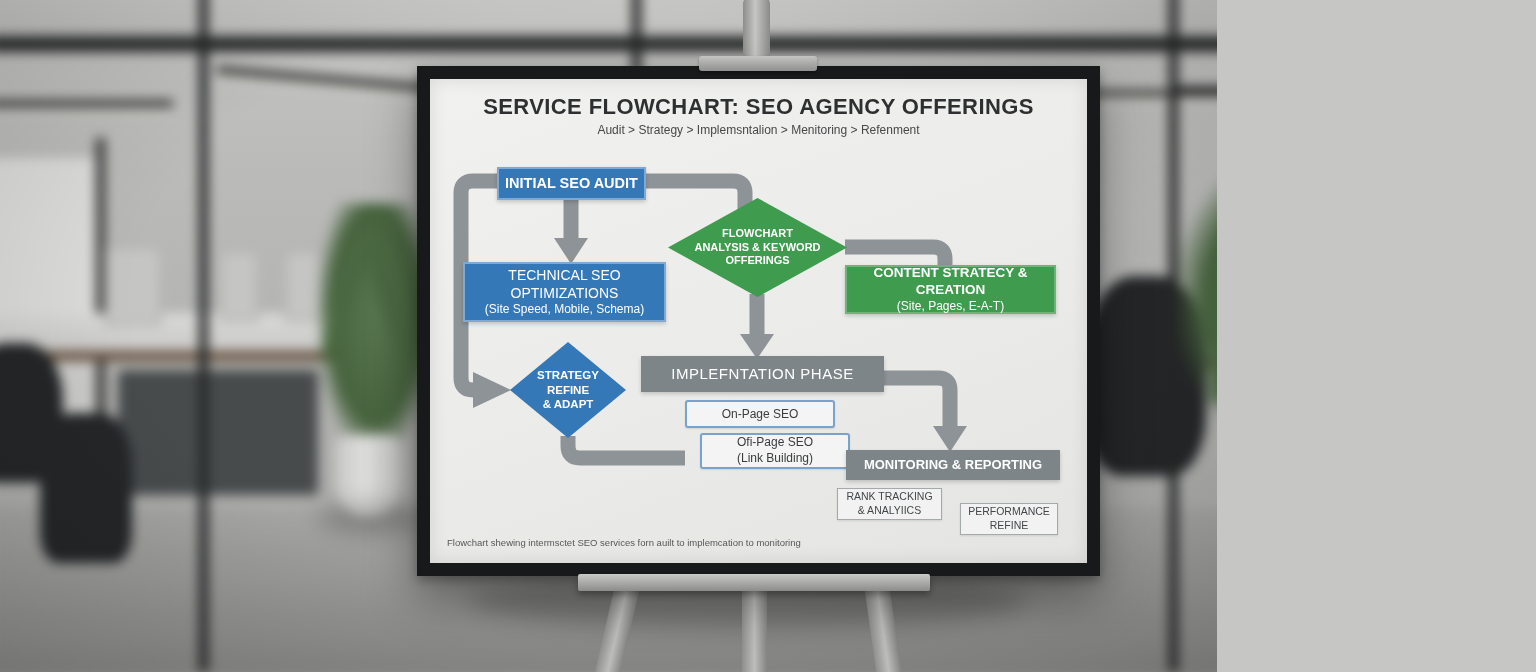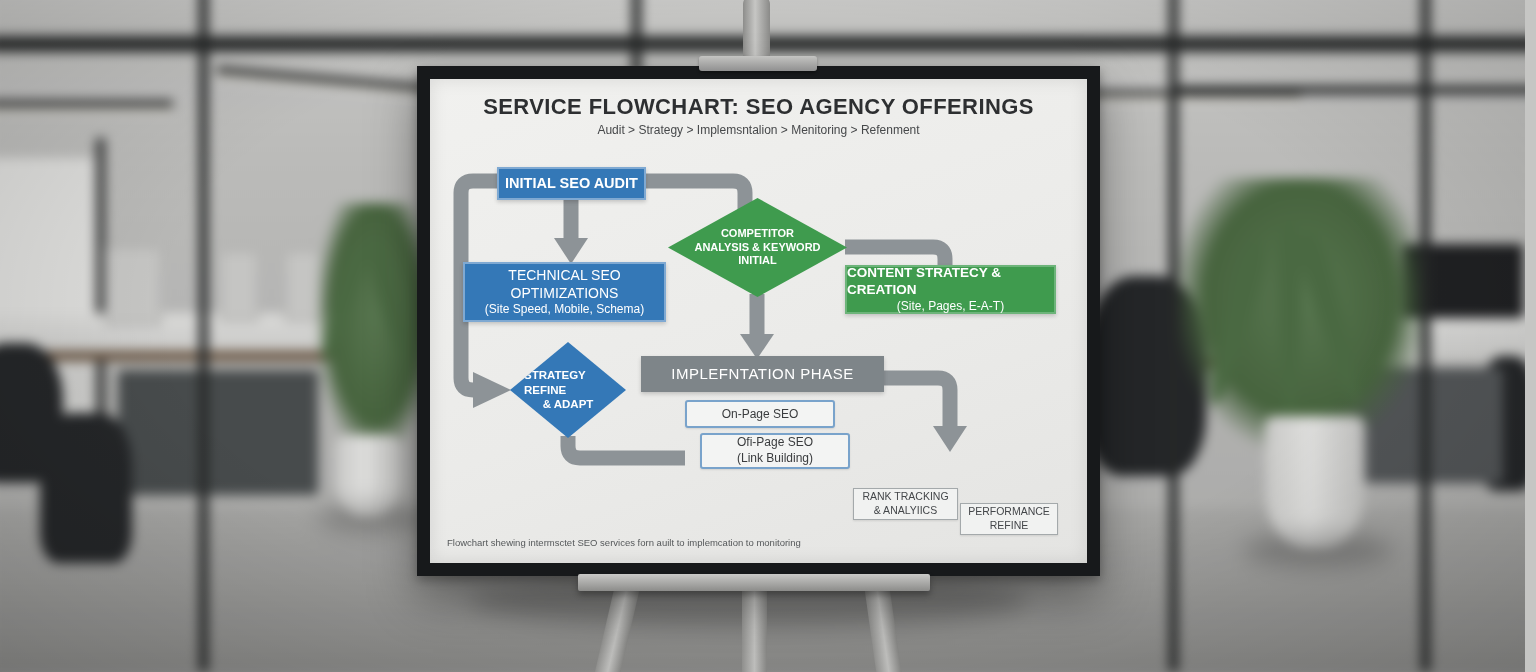--- a/index.html
+++ b/index.html
@@ -1,19 +1,19 @@
 <!DOCTYPE html>
 <html style="--blue: #3478b7; --green: #3f9b4e; --graybox: #7e8589; --connector: #8d9397; --frame: #17191b;"><head>
 <meta charset="utf-8">
 <style>
   * { margin:0; padding:0; box-sizing:border-box; }
   html,body { width:1536px; height:672px; overflow:hidden; }
   body { font-family:"Liberation Sans", sans-serif; background:#c6c6c4; position:relative; }
 
-  .scene { position:absolute; inset:0; width:1525px; height:672px; overflow:hidden; }
+  .scene { position:absolute; inset:0; width:1217px; height:672px; overflow:hidden; }
 
   
   .bg { position:absolute; inset:-12px; filter:blur(6px); }
   .wall { position:absolute; left:0; top:0; width:1560px; height:560px;
           background:linear-gradient(180deg,#d7d7d5 0%,#cbcbc9 30%,#c2c2c0 70%,#b8b8b6 100%); }
   .ceiling { position:absolute; left:0; top:0; width:1560px; height:52px;
              background:linear-gradient(180deg,#dcdcda,#cfcfcd); }
   .floor { position:absolute; left:0; top:520px; width:1560px; height:170px;
            background:linear-gradient(180deg,#b2b2b0,#949492); }
   .beam { position:absolute; left:0; top:48px; width:1560px; height:16px; background:#2b2d2d; }
@@ -59,39 +59,39 @@
   .poster-title { left:0; top:28px; width:683px; text-align:center; font-size:22px; font-weight:bold;
                   letter-spacing:0.4px; color:#2d2f31; }
   .poster-subtitle { left:0; top:57px; width:683px; text-align:center; font-size:12px; color:#46484a; }
   .poster-caption { left:30px; top:471px; font-size:9.5px; color:#55585a; }
 
   .connectors { position:absolute; left:0; top:0; width:683px; height:510px; z-index:1; }
   .connectors path { fill:none; stroke:var(--connector,#8d9397); stroke-width:15; }
   .connectors polygon { fill:var(--connector,#8d9397); }
 
   .node { position:absolute; z-index:2; display:flex; flex-direction:column; align-items:center;
-          justify-content:center; color:#fff; line-height:1.25; }
+          justify-content:center; text-align:center; color:#fff; line-height:1.25; }
   .node-blue  { background:var(--blue,#3478b7); border:2px solid #7fa9d2; box-shadow:0 2px 4px rgba(0,0,0,0.18); }
   .node-green { background:var(--green,#3f9b4e); border:2px solid #6db47a; box-shadow:0 2px 4px rgba(0,0,0,0.18); }
   .node-gray  { background:var(--graybox,#7e8589); box-shadow:0 2px 4px rgba(0,0,0,0.18); }
   .diamond { clip-path:polygon(50% 0, 100% 50%, 50% 100%, 0 50%); border:none; box-shadow:none; }
   .node-outline { background:#f3f4f3; border:2px solid #79a3cb; border-radius:3px; color:#3a3c3e;
                   box-shadow:0 1px 2px rgba(0,0,0,0.10); }
   .node-small { background:#f1f2f1; border:1.5px solid #a4a9ab; color:#44474a; box-shadow:0 1px 2px rgba(0,0,0,0.10); }
 
   .n-audit   { left:80px;  top:101px; width:149px; height:33px; font-size:14.5px; font-weight:bold; }
   .n-comp    { left:251px; top:132px; width:179px; height:99px; font-size:11px; font-weight:bold; padding:0 26px; }
   .n-tech    { left:46px;  top:196px; width:203px; height:60px; }
   .n-content { left:428px; top:199px; width:211px; height:49px; }
   .n-refine  { left:93px;  top:276px; width:116px; height:96px; font-size:11.5px; font-weight:bold; padding:0 14px; }
   .n-impl    { left:224px; top:290px; width:243px; height:36px; font-size:15px; letter-spacing:0.5px; }
   .n-onpage  { left:268px; top:334px; width:150px; height:28px; font-size:12px; }
   .n-offpage { left:283px; top:367px; width:150px; height:36px; font-size:12px; line-height:1.3; }
   .n-mon     { left:429px; top:384px; width:214px; height:30px; font-size:13px; font-weight:bold; }
-  .n-rank    { left:436px; top:422px; width:105px; height:32px; font-size:10.5px; line-height:1.3; }
+  .n-rank    { left:420px; top:422px; width:105px; height:32px; font-size:10.5px; line-height:1.3; }
   .n-perf    { left:543px; top:422px; width:98px;  height:32px; font-size:10.5px; line-height:1.3;margin-top:15px; }
 
   .t-bold-lg { font-size:14px; font-weight:normal; }
   .t-bold-md { font-size:13.5px; font-weight:bold; }
   .t-sub     { font-size:12px; font-weight:normal; }
 </style>
 </head>
 <body>
 
 <div class="scene">
@@ -173,23 +173,23 @@
       <path d="M 463 312 H 521 Q 533 312 533 324 V 362"></path>
       <polygon points="516,360 550,360 533,386"></polygon>
       <path d="M 151 370 V 380 Q 151 392 163 392 H 268"></path>
     </svg>
 
     <div class="node node-blue n-audit">
       <span>INITIAL SEO AUDIT</span>
     </div>
 
     <div class="node node-green diamond n-comp">
-      <span>COMPETITOR</span>
+      <span>FLOWCHART</span>
       <span>ANALYSIS &amp; KEYWORD</span>
-      <span>INITIAL</span>
+      <span>OFFERINGS</span>
     </div>
 
     <div class="node node-blue n-tech">
       <span class="t-bold-lg">TECHNICAL SEO</span>
       <span class="t-bold-lg">OPTIMIZATIONS</span>
       <span class="t-sub">(Site Speed, Mobile, Schema)</span>
     </div>
 
     <div class="node node-green n-content">
       <span class="t-bold-md">CONTENT STRATECY &amp; CREATION</span>
@@ -207,20 +207,23 @@
 
     <div class="node node-outline n-onpage">
       <span>On-Page SEO</span>
     </div>
 
     <div class="node node-outline n-offpage">
       <span>Ofi-Page SEO</span>
       <span>(Link Building)</span>
     </div>
 
+    <div class="node node-gray n-mon">
+      <span>MONITORING &amp; REPORTING</span>
+    </div>
 
     <div class="node node-small n-rank">
       <span>RANK TRACKING</span>
       <span>&amp; ANALYIICS</span>
     </div>
 
     <div class="node node-small n-perf">
       <span>PERFORMANCE</span>
       <span>REFINE</span>
     </div>

